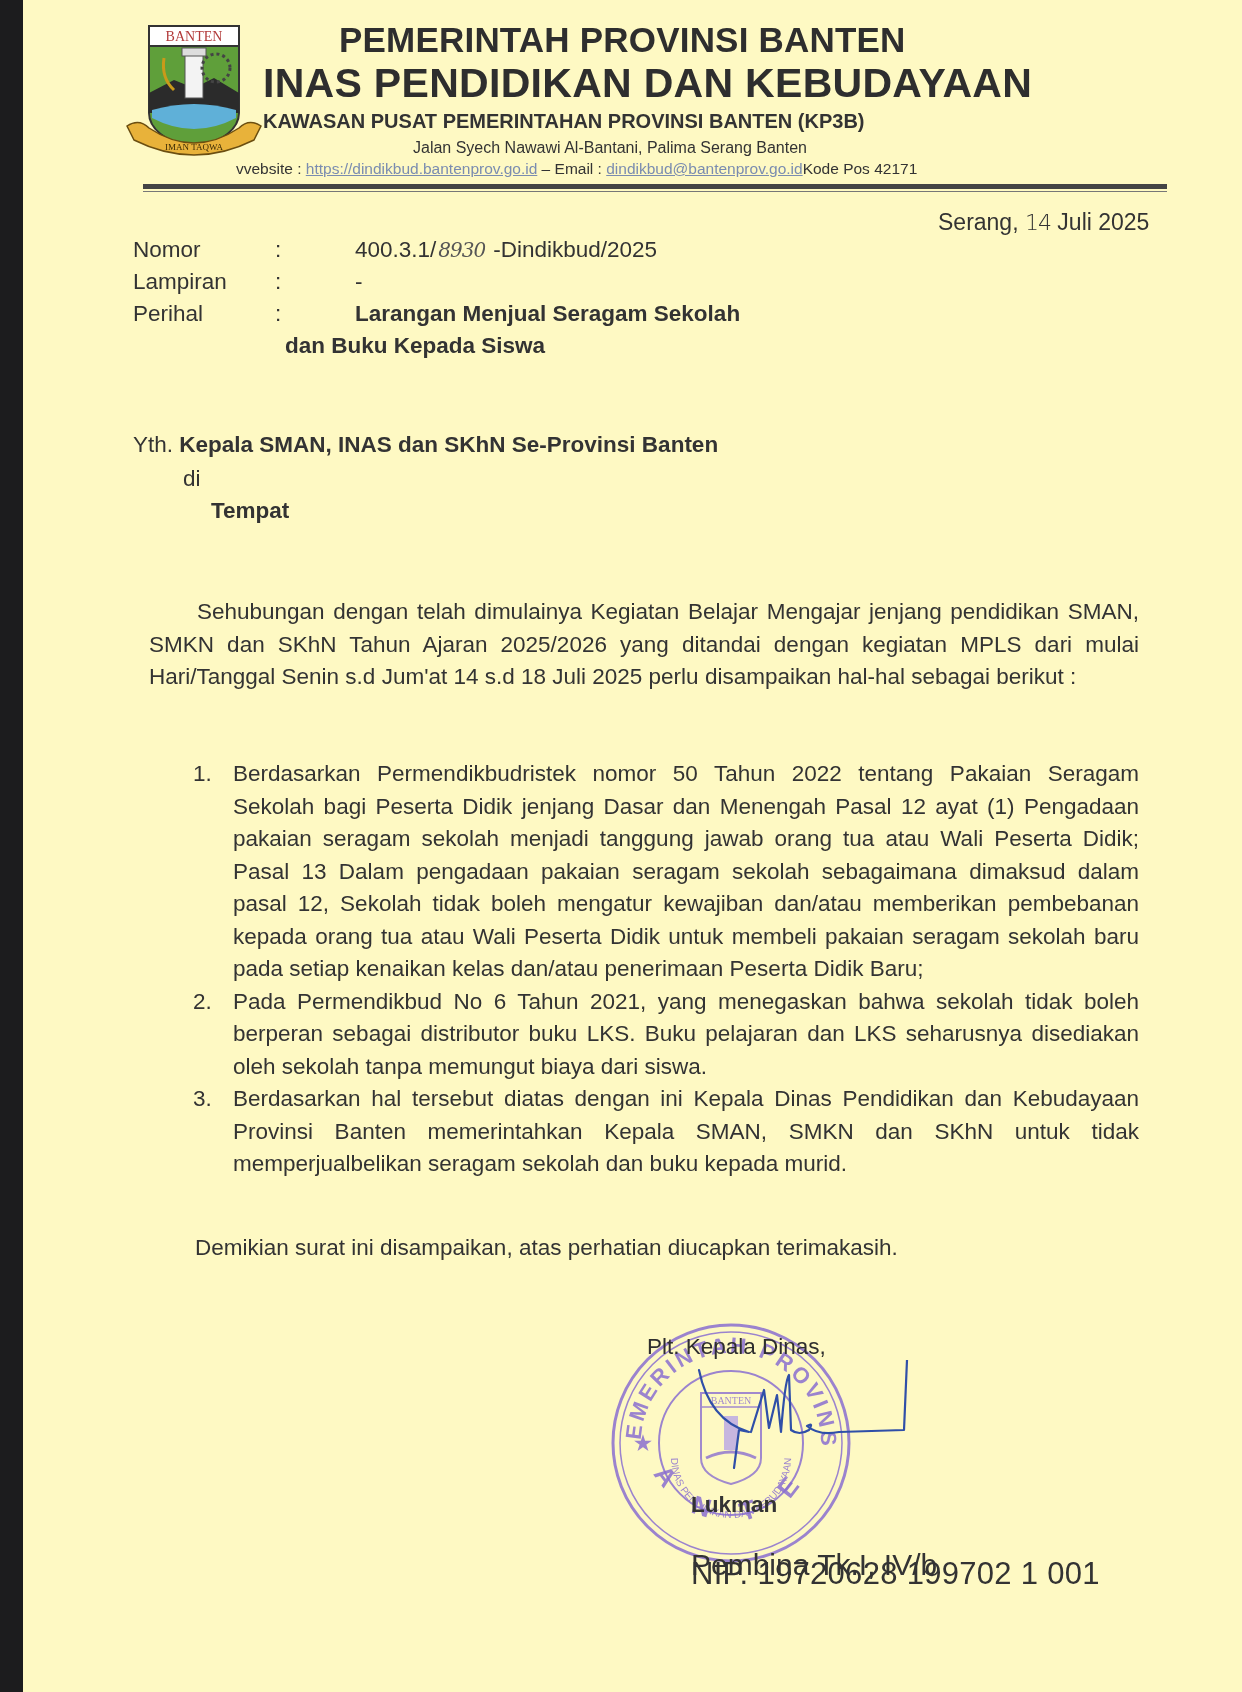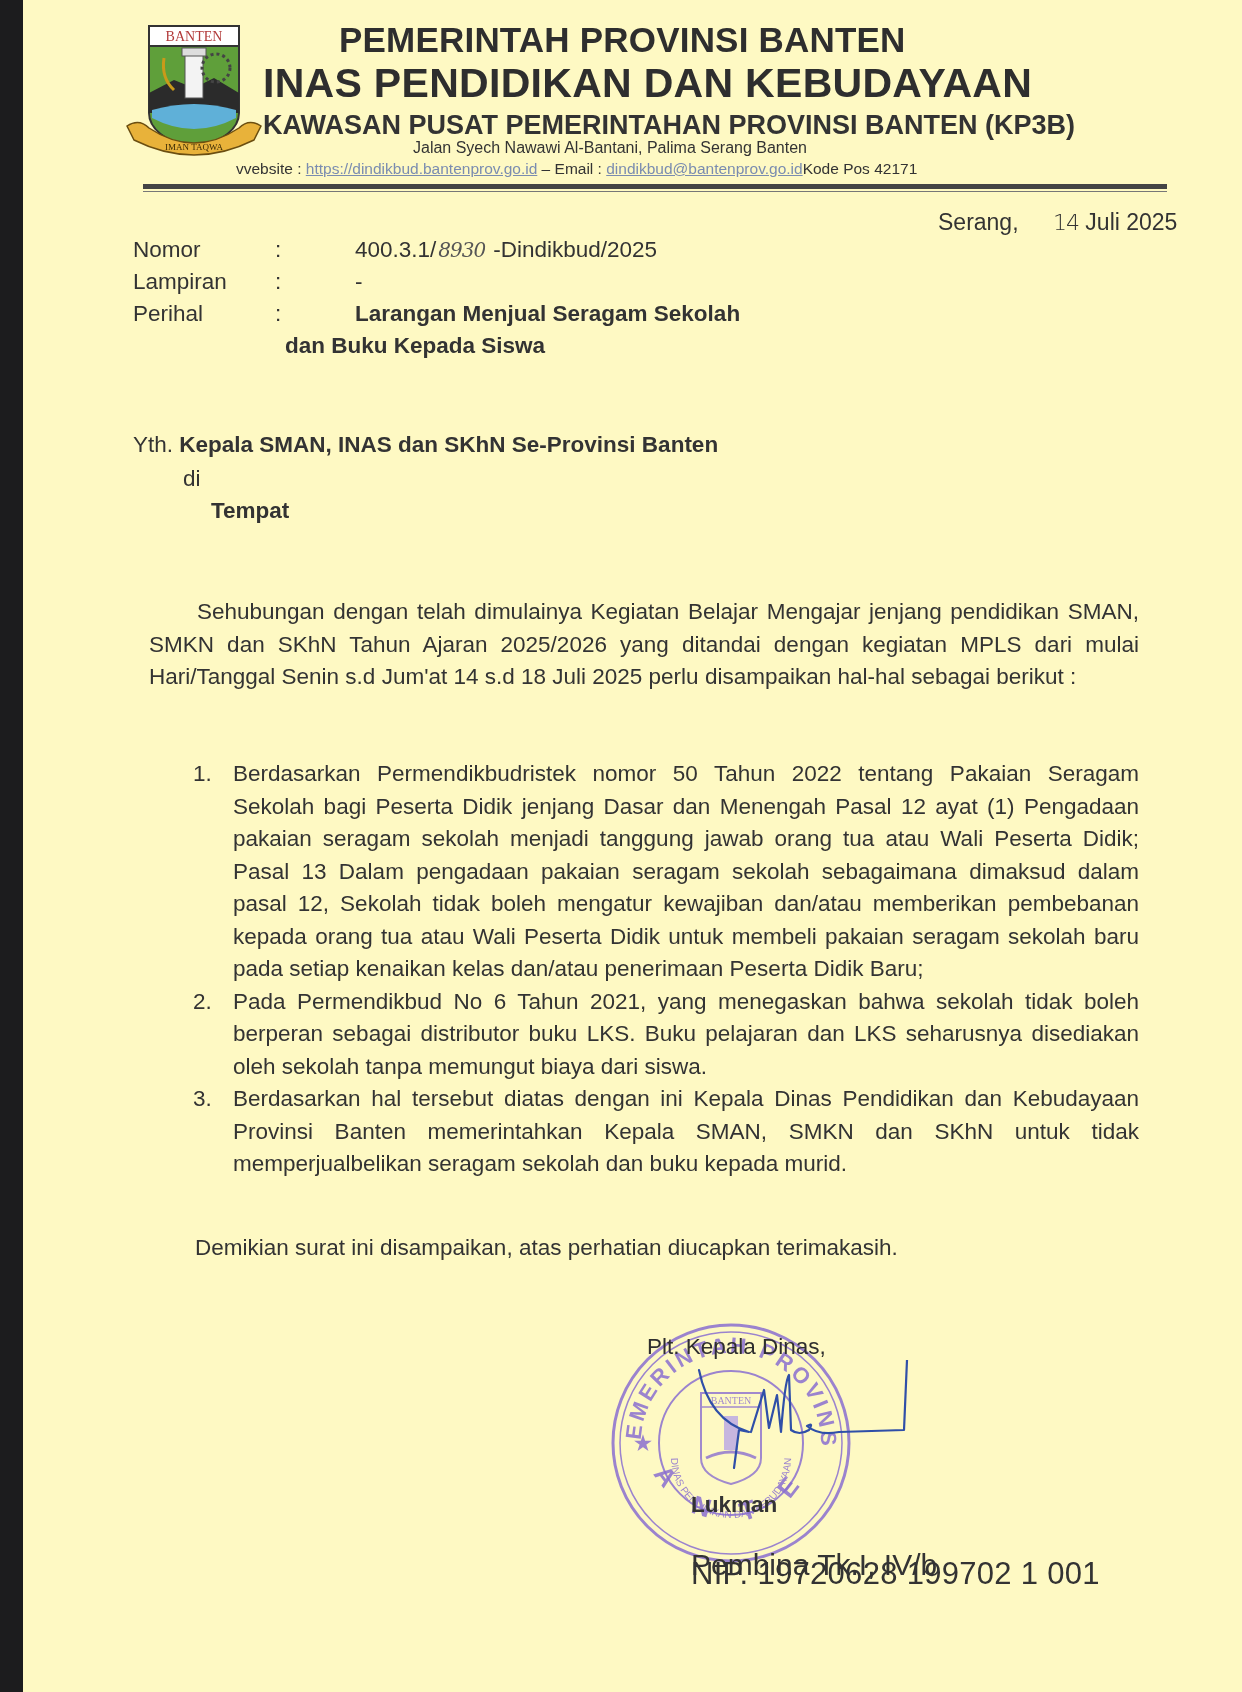--- a/index.html
+++ b/index.html
@@ -19,21 +19,21 @@
   .kop-line1 {
     position: absolute; left: 316px; top: 20px;
     font-size: 35px; font-weight: bold; color: #2e2e2e; letter-spacing: 0.2px;
   }
   .kop-line2 {
     position: absolute; left: 240px; top: 60px;
     font-size: 41px; font-weight: bold; color: #2e2e2e; letter-spacing: 0.3px;
   }
   .kop-line3 {
     position: absolute; left: 240px; top: 110px;
-    font-size: 27px; font-weight: bold; color: #333;
+    font-size: 20px; font-weight: bold; color: #333;
   }
   .kop-line4 {
     position: absolute; left: 390px; top: 139px;
     font-size: 16px; color: #333;
   }
   .kop-line5 {
     position: absolute; left: 213px; top: 160px;
     font-size: 15.5px; color: #333; white-space: nowrap;
   }
   .kop-line5 .link { color: #7a8cb0; text-decoration: underline; }
@@ -41,21 +41,21 @@
     position: absolute; left: 120px; top: 184px; width: 1024px; height: 5px; background: #444;
   }
   .kop-rule-thin {
     position: absolute; left: 120px; top: 191px; width: 1024px; height: 1px; background: #777;
   }
   
   .date {
     position: absolute; left: 915px; top: 209px; font-size: 23px; color: #333;
     font-family: "Liberation Sans", sans-serif;
   }
-  .date .hand { font-family: "DejaVu Sans", sans-serif; font-weight: 300; font-size: 22px; letter-spacing: -1px; margin-left: 28px; }
+  .date .hand { font-family: "DejaVu Sans", sans-serif; font-weight: 300; font-size: 22px; letter-spacing: -1px; }
   .meta { position: absolute; left: 110px; top: 237px; font-size: 22.5px; color: #333; }
   .meta-row { display: flex; height: 32px; align-items: baseline; gap: 16px; }
   .meta-label { width: 126px; }
   .meta-colon { width: 26px; }
   .meta-value { white-space: nowrap; margin-left: 38px; }
   .meta-value .hand { font-family: "DejaVu Serif", serif; font-style: italic; font-size: 20px; color: #555; letter-spacing: -1px; margin: 0 8px 0 2px; }
   .meta-value.bold { font-weight: bold; }
   .meta-value-2 { padding-left: 152px; font-weight: bold; height: 32px; }
   
   .addr { position: absolute; left: 110px; top: 432px; font-size: 22.5px; color: #333; }

